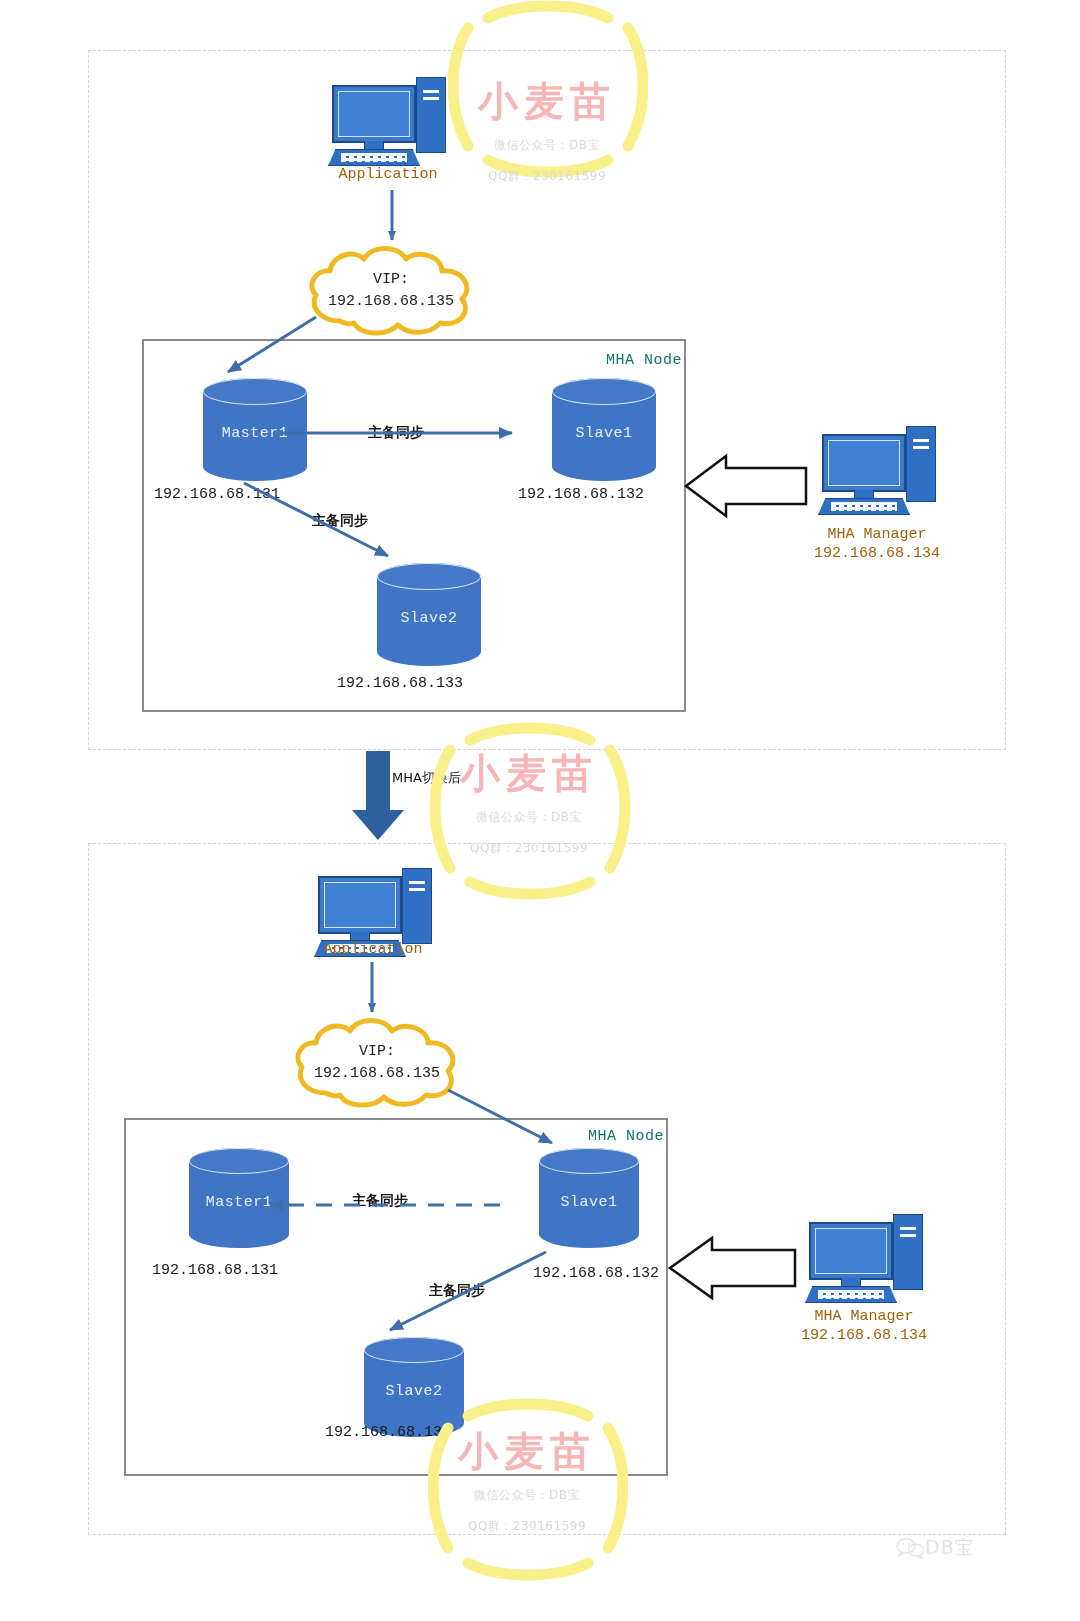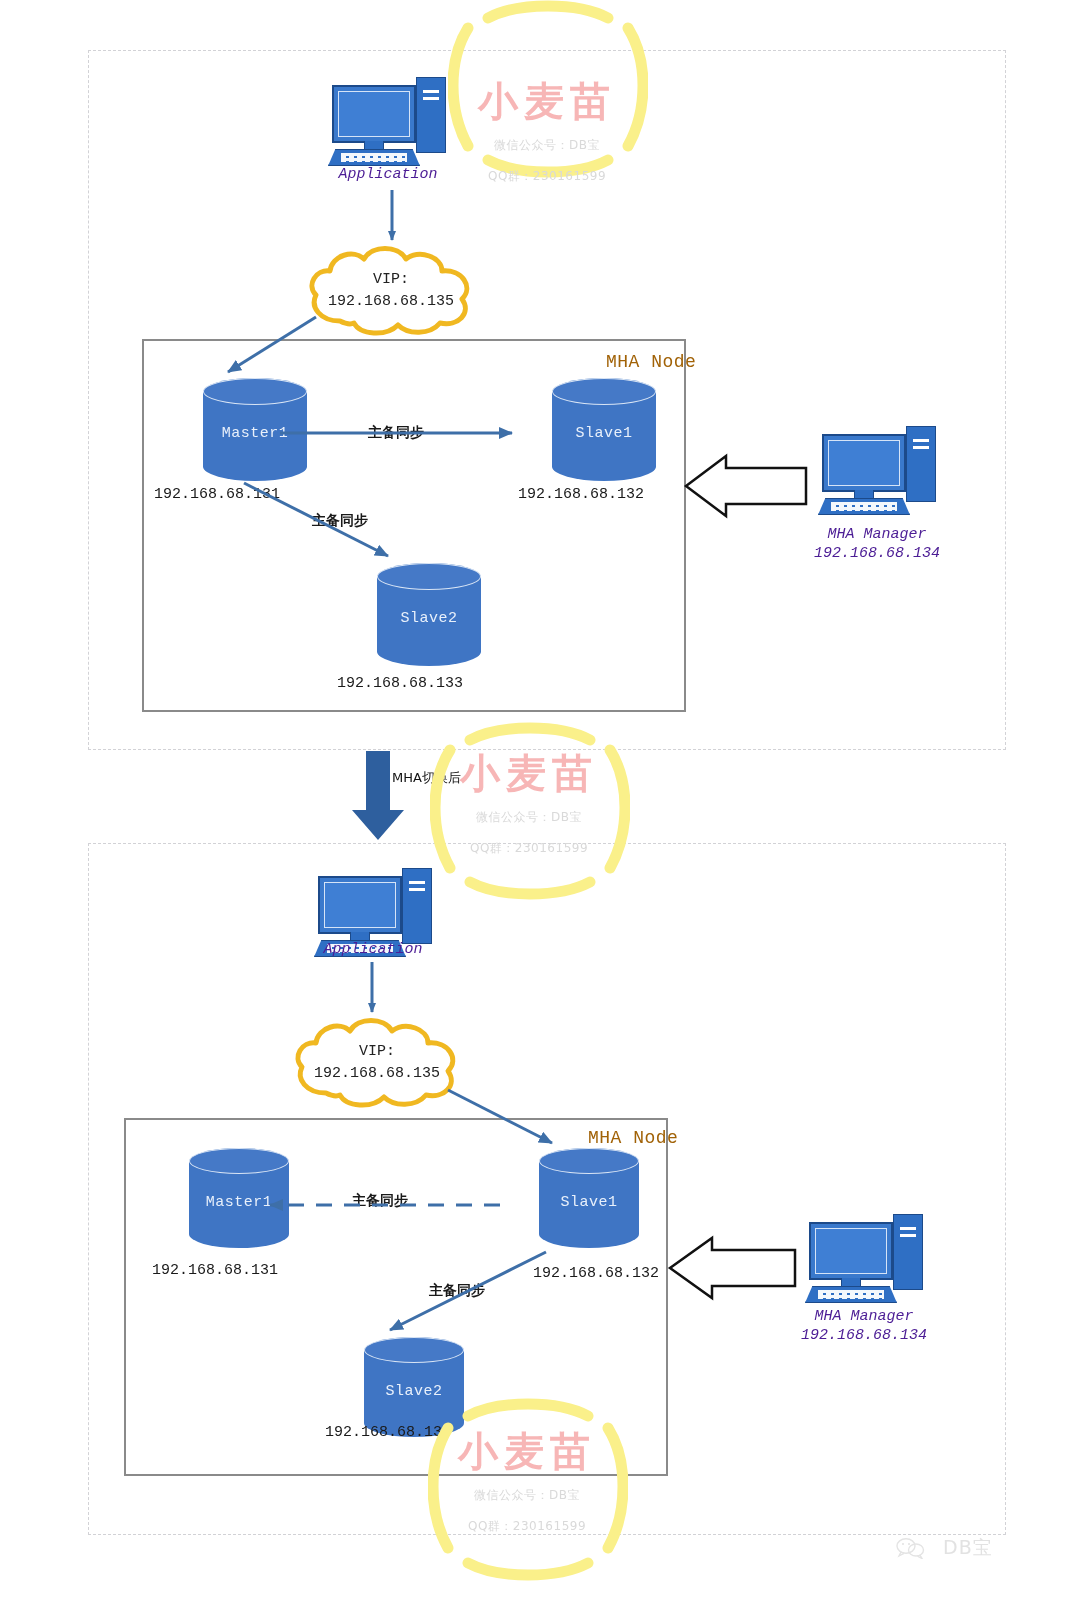--- a/index.html
+++ b/index.html
@@ -27,21 +27,21 @@
   
   .mha-node-box {
     position: absolute;
     border: 2px solid #8a8a8a;
     background: transparent;
   }
   #mha-node-box-top    { left: 142px; top: 339px;  width: 544px; height: 373px; }
   #mha-node-box-bottom { left: 124px; top: 1118px; width: 544px; height: 358px; }
   .mha-node-label {
     position: absolute;
-    font-size: 18px; color: #a16207; letter-spacing: .5px;
+    font-size: 15px; color: #0f766e; letter-spacing: .5px;
     white-space: nowrap;
     text-align: center;
   }
   #mha-node-label-top    { left: 606px; top: 352px; }
   #mha-node-label-bottom { left: 588px; top: 1128px; }
 
   
   .computer { position: absolute; width: 118px; height: 96px; }
   .computer .tower {
     position: absolute; right: 0; top: 2px;
@@ -77,23 +77,22 @@
   .computer .keyboard .keys {
     position: absolute; left: 12px; top: 3px;
     width: 66px; height: 9px;
     background:
       repeating-linear-gradient(to right, #ffffff 0 5px, transparent 5px 8px),
       repeating-linear-gradient(to bottom, #ffffff 0 3px, transparent 3px 5px);
     opacity: .95;
   }
   .node-caption {
     position: absolute; text-align: center;
-    font-size: 15px; color: #4c1d95; white-space: nowrap;
+    font-size: 15px; color: #a16207; white-space: nowrap;
     line-height: 20px;
-    font-style: italic;
   }
 
   
   .cyl { position: absolute; margin-left: 31px; }
   .cyl .body {
     position: absolute; inset: 0;
     background: #3f75c4;
     border-radius: 50% / 14%;
   }
   .cyl .top-ell {
@@ -152,21 +151,21 @@
     line-height: 46px; font-weight: bold;
   }
   .watermark .wm-sub {
     font-size: 12px; color: #d9d9d9; line-height: 19px;
     letter-spacing: .5px;
     margin-top: 12px;
   }
   .wm-halo { position: absolute; pointer-events: none; }
 
   #wm-footer { position: absolute; left: 895px; top: 1535px;
-               display: flex; align-items: center; gap: 18px; justify-content: flex-end; }
+               display: flex; align-items: center; gap: 0; justify-content: flex-end; }
   #wm-footer .wm-footer-text {
     font-family: "DejaVu Sans", "Liberation Sans", sans-serif;
     font-size: 19px; color: #e2e2e2; letter-spacing: 1px;
   }
 </style>
 </head>
 <body>
 
 <div class="canvas">
 

